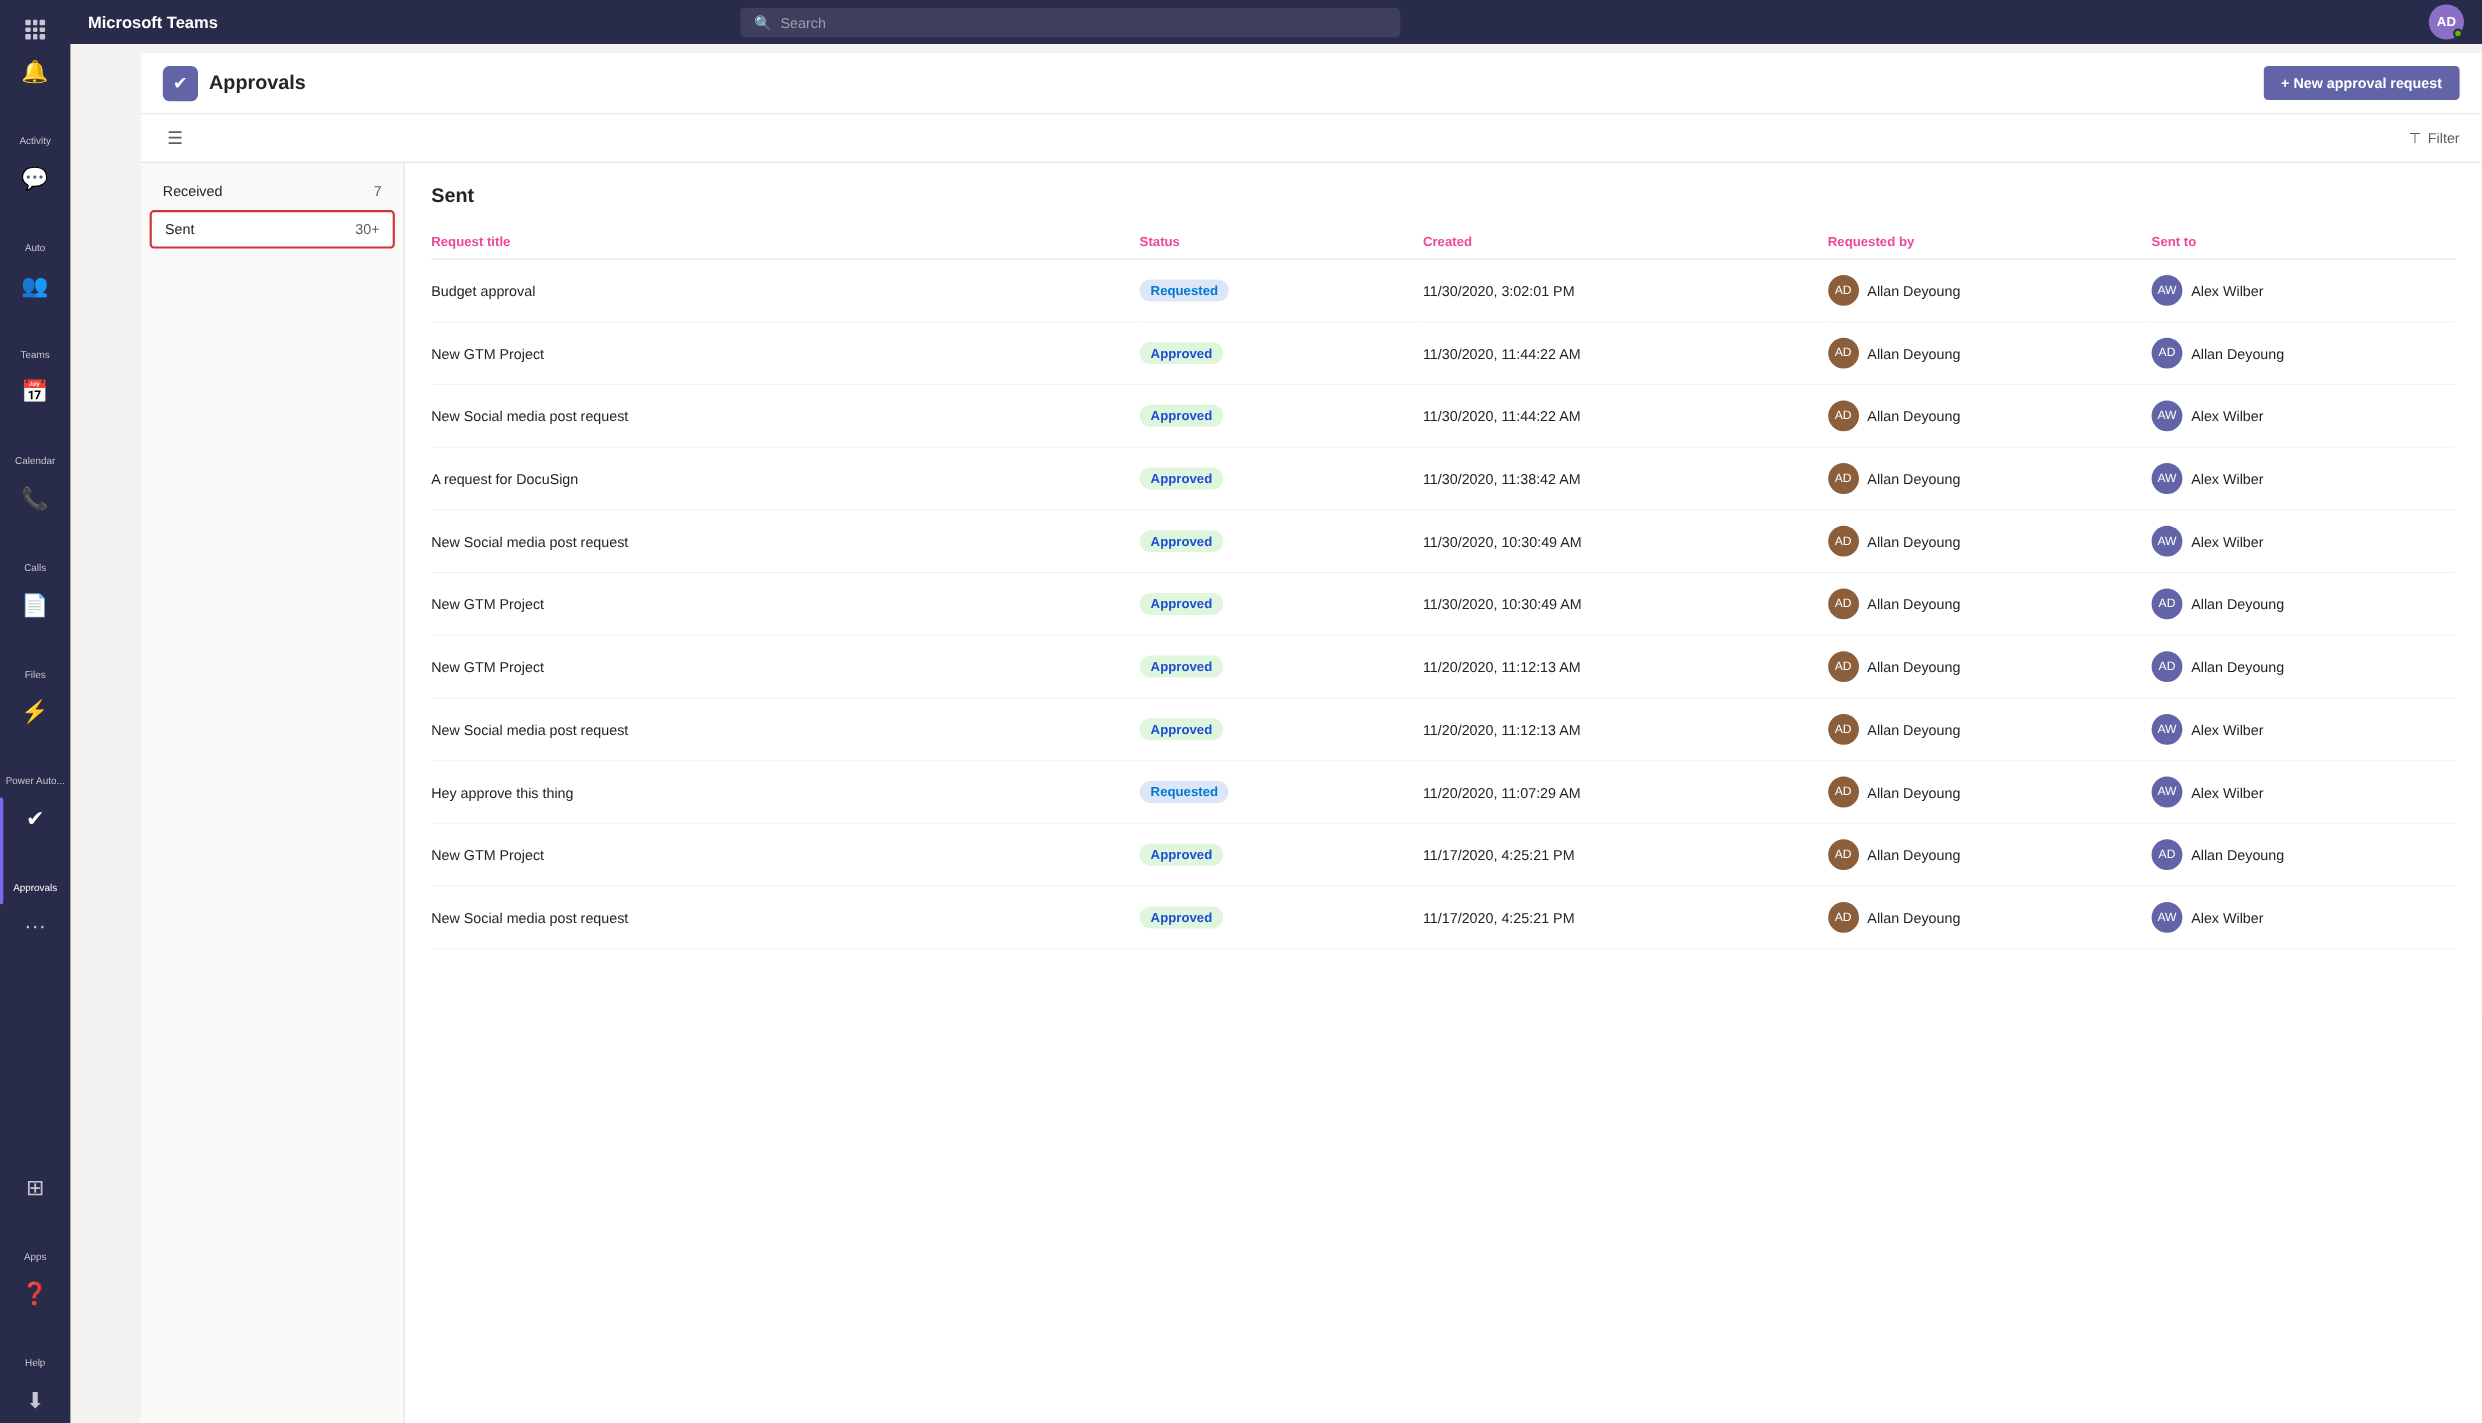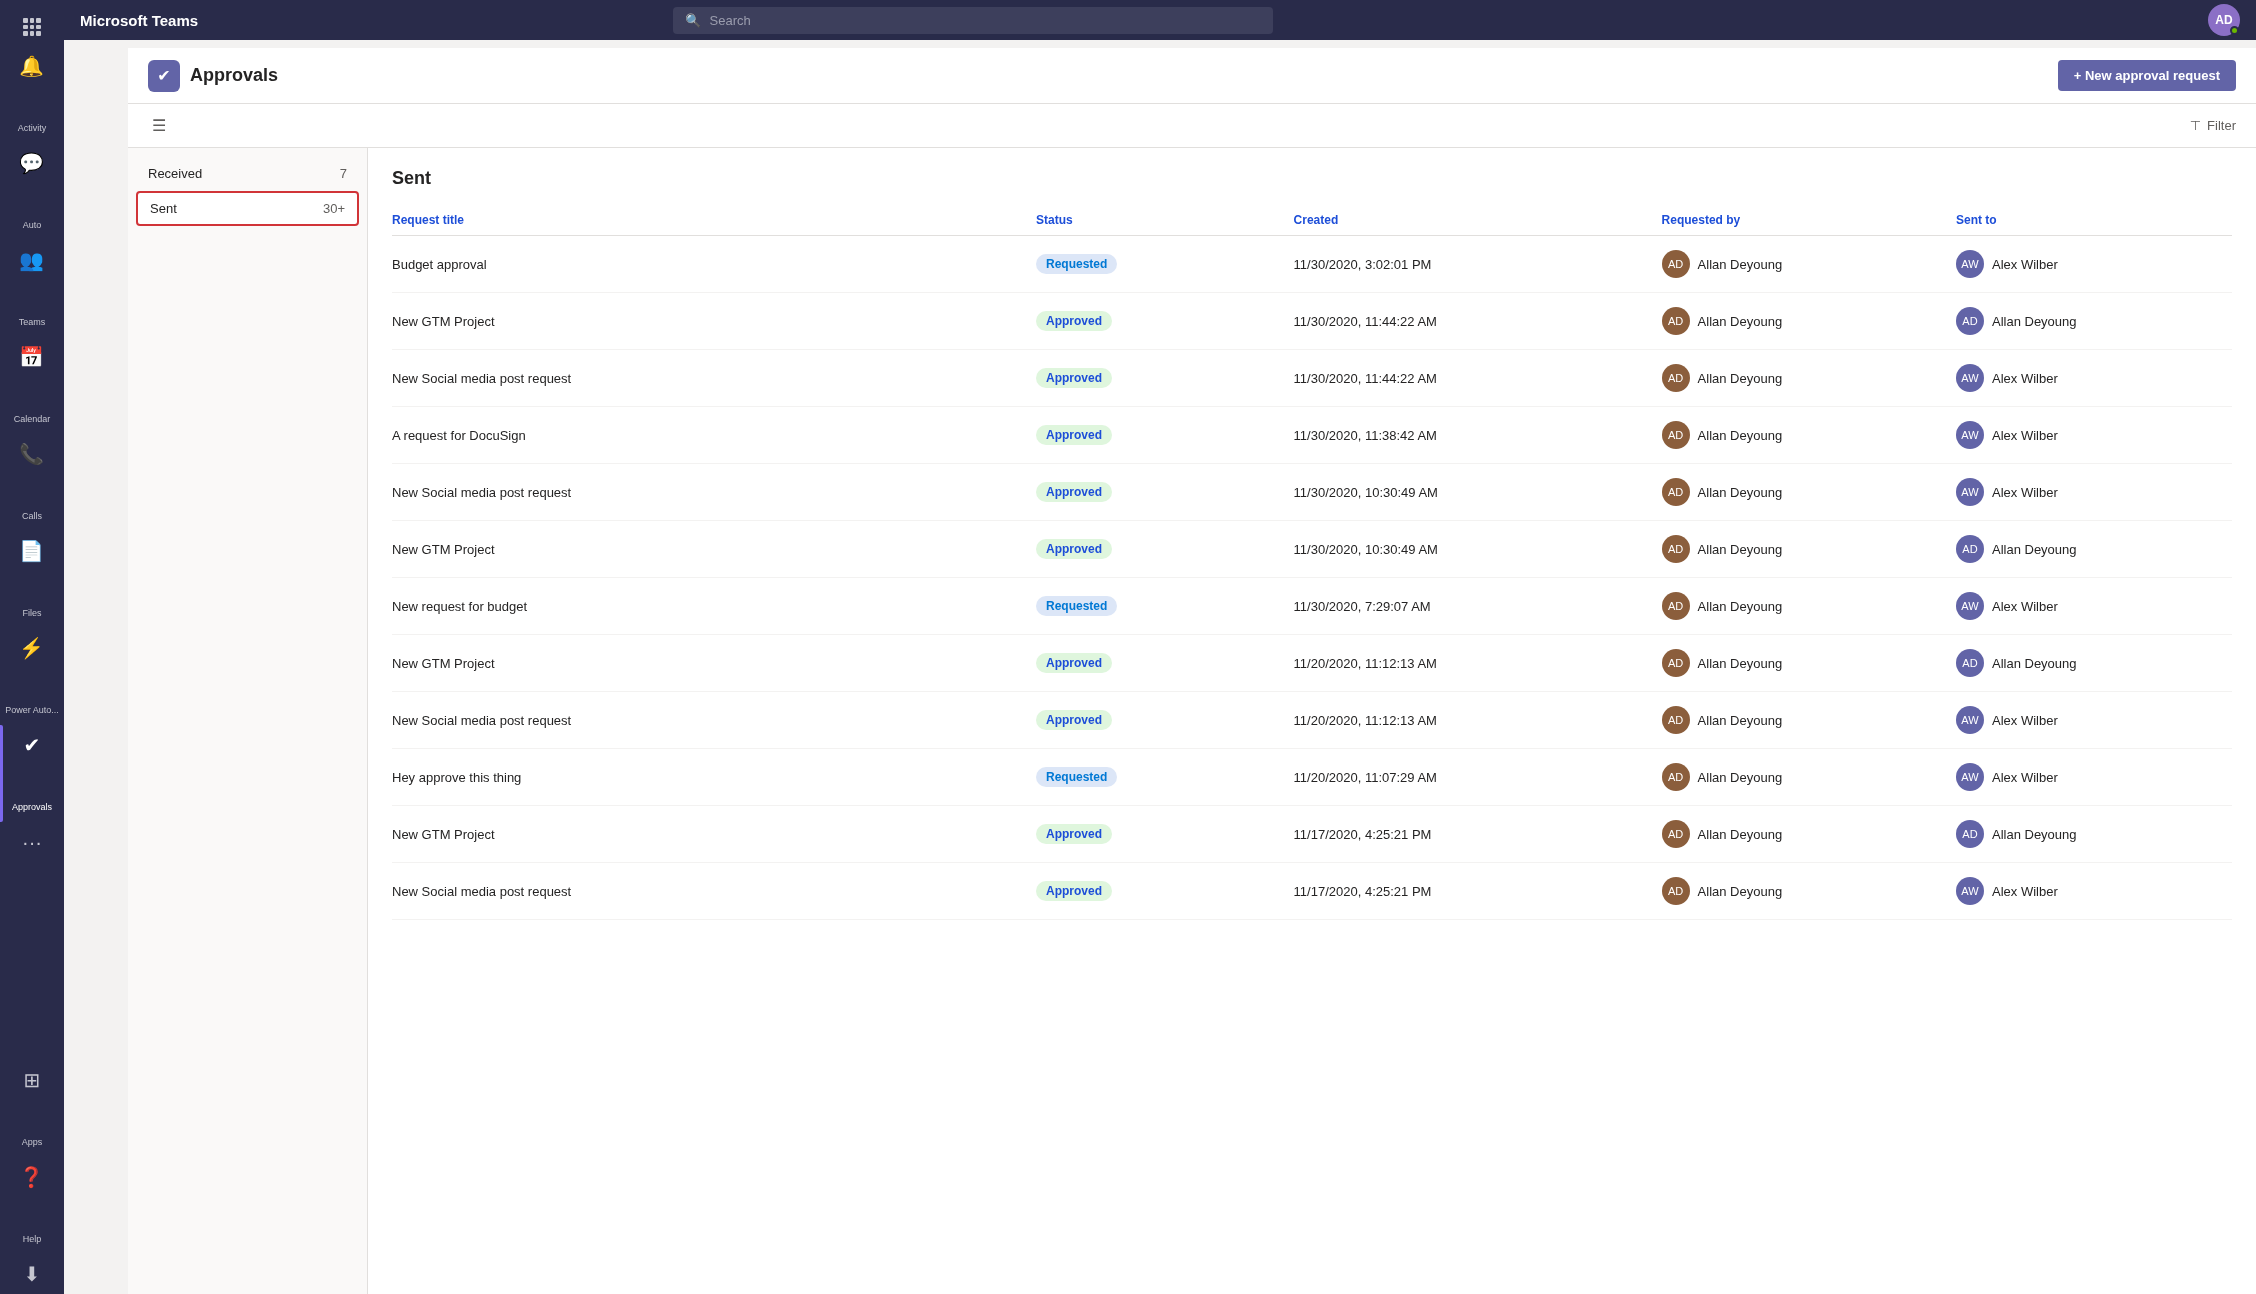--- a/index.html
+++ b/index.html
@@ -238,21 +238,21 @@
       margin-bottom: 16px;
     }
     .approvals-table {
       width: 100%;
       border-collapse: collapse;
     }
     .approvals-table th {
       text-align: left;
       font-size: 12px;
       font-weight: 600;
-      color: #1d4ed8;
+      color: #ec4899;
       padding: 8px 0;
       border-bottom: 1px solid #e1dfdd;
     }
     .approvals-table td {
       padding: 14px 0;
       border-bottom: 1px solid #f3f2f1;
       font-size: 13px;
       color: #252424;
       vertical-align: middle;
     }
@@ -530,39 +530,20 @@
       </div>
     </td>
     <td class="col-sentto">
       <div class="person-cell">
         <div class="person-avatar purple">AD</div>
         <span>Allan Deyoung</span>
       </div>
     </td>
   </tr>
             <tr>
-    <td class="col-title">New request for budget</td>
-    <td class="col-status">
-      <span class="status-badge status-requested">Requested</span>
-    </td>
-    <td class="col-created">11/30/2020, 7:29:07 AM</td>
-    <td class="col-requested">
-      <div class="person-cell">
-        <div class="person-avatar brown">AD</div>
-        <span>Allan Deyoung</span>
-      </div>
-    </td>
-    <td class="col-sentto">
-      <div class="person-cell">
-        <div class="person-avatar purple">AW</div>
-        <span>Alex Wilber</span>
-      </div>
-    </td>
-  </tr>
-            <tr>
     <td class="col-title">New GTM Project</td>
     <td class="col-status">
       <span class="status-badge status-approved">Approved</span>
     </td>
     <td class="col-created">11/20/2020, 11:12:13 AM</td>
     <td class="col-requested">
       <div class="person-cell">
         <div class="person-avatar brown">AD</div>
         <span>Allan Deyoung</span>
       </div>

